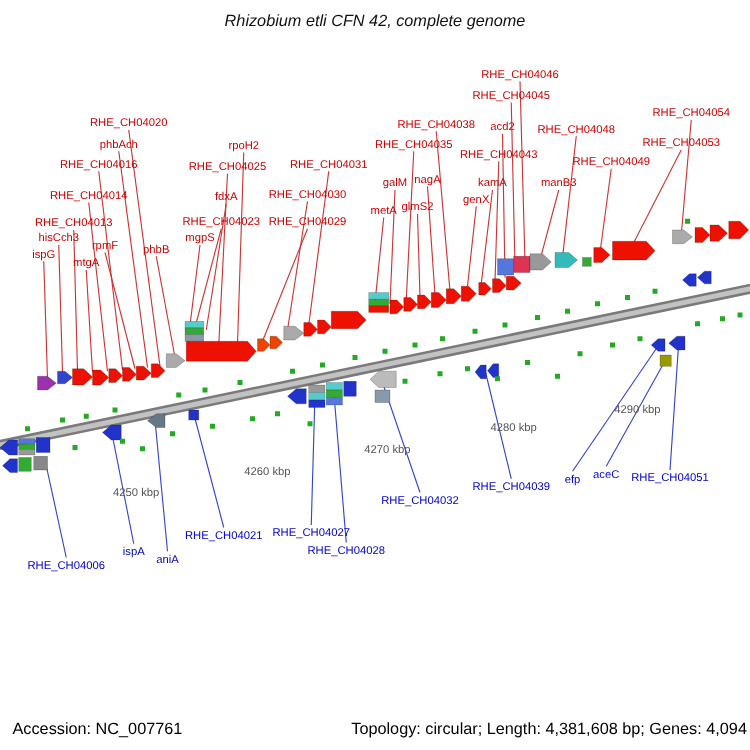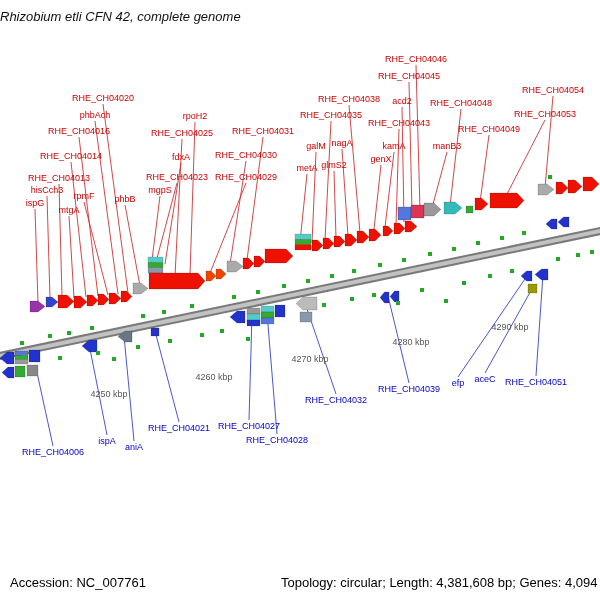--- a/index.html
+++ b/index.html
@@ -1,19 +1,19 @@
 <!DOCTYPE html>
 <html><head>
 <meta charset="utf-8">
 <style>
   *{margin:0;padding:0;box-sizing:border-box}
   html,body{background:#ffffff}
   body{width:600px;height:600px;overflow:hidden;font-family:"Liberation Sans",sans-serif}
   .stage{position:relative;width:600px;height:600px;background:#ffffff}
-  .title{position:absolute;top:9px;left:0;width:100%;
+  .title{position:absolute;top:9px;left:0;width:100%;text-align:center;
          font-style:italic;font-size:13px;color:#111;z-index:2}
   #viz{position:absolute;top:0;left:0;z-index:1}
   #viz text{font-family:"Liberation Sans",sans-serif}
   .footer span{position:absolute;bottom:10px;font-size:13px;color:#000;z-index:2;white-space:nowrap}
   .footer .acc{left:10px}
   .footer .sum{left:281px}
 </style>
 </head>
 <body>
 

